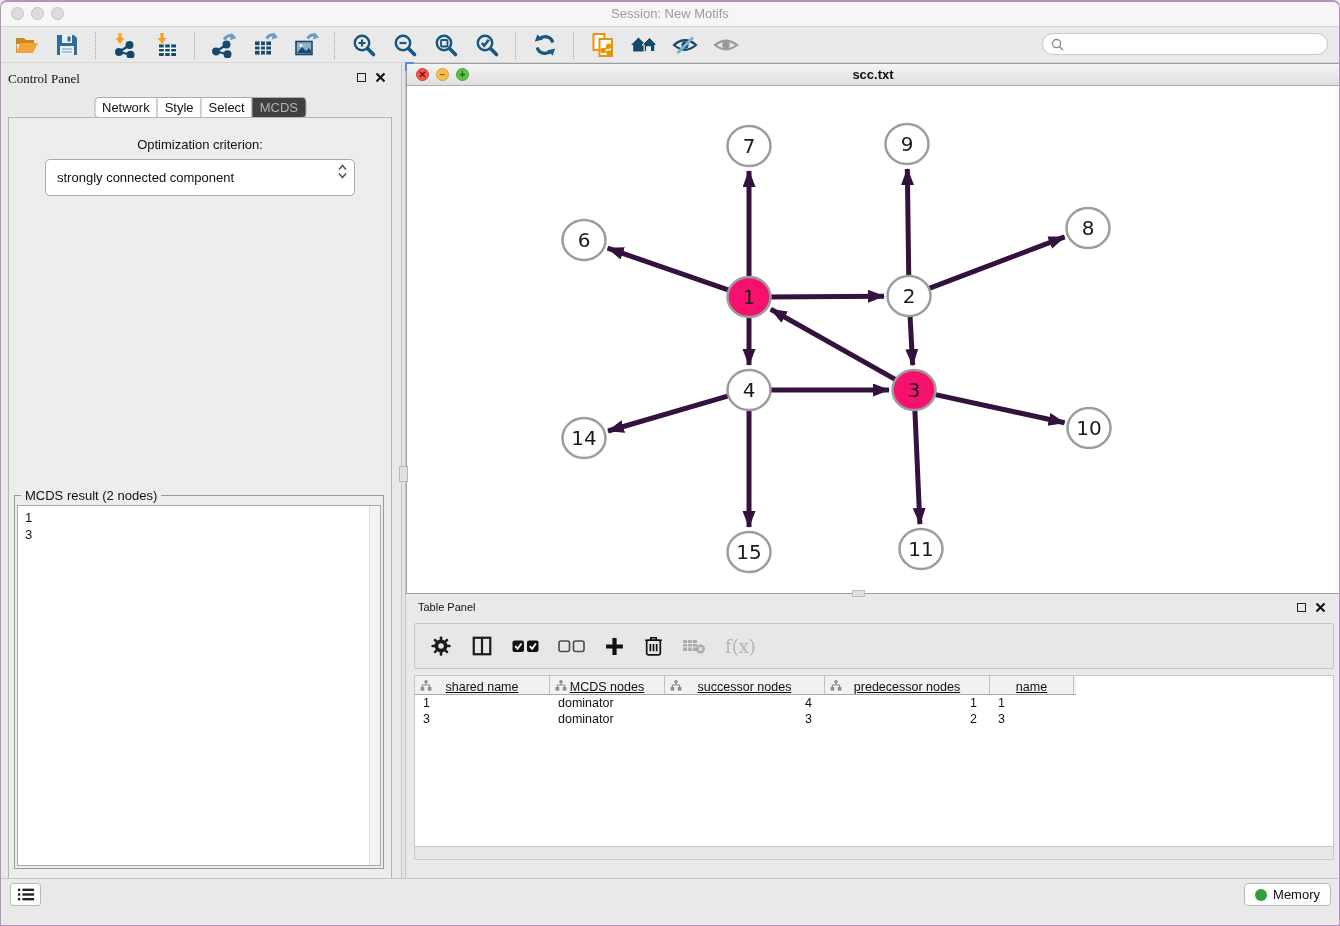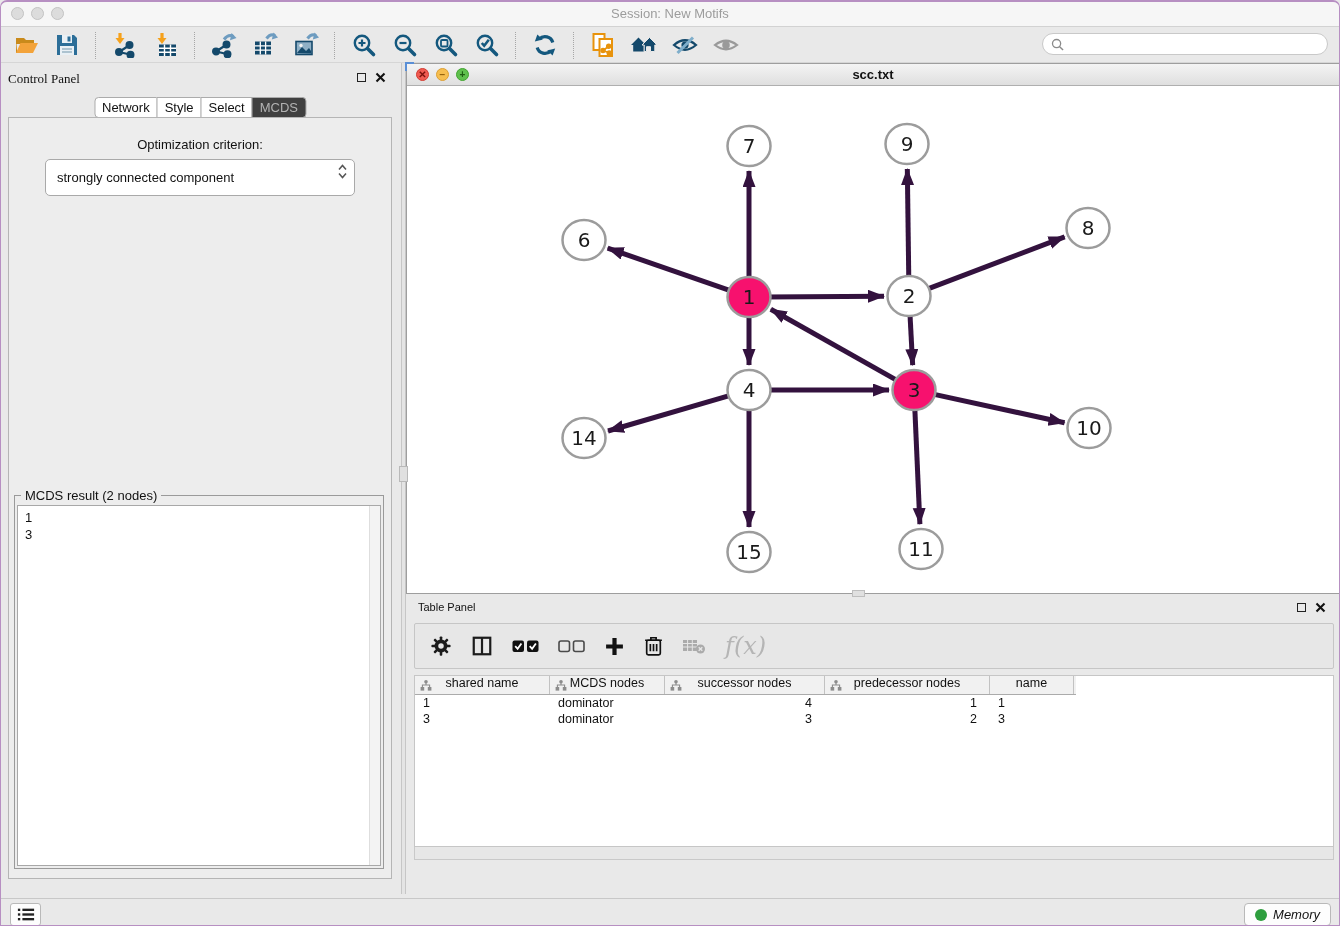--- a/index.html
+++ b/index.html
@@ -58,34 +58,34 @@
   .tlight.green { left:49px; background:#5FC04D; border:1px solid #41A52F; color:#1D5E12; }
   .nw-canvas { position:relative; width:932px; height:507px; background:#fff; }
   .nw-canvas svg { position:absolute; left:0; top:0; }
 
   
   .tpanel { position:absolute; left:406px; top:597px; width:934px; height:297px; }
   .tp-title { position:absolute; left:12px; top:4px; font-size:11px; }
   .tp-head-icons { right:14px; top:5px; }
   .tp-toolbar { position:absolute; left:8px; top:26px; width:920px; height:46px; background:#E7E7E7; border:1px solid #C6C6C6; border-radius:2px; display:flex; align-items:center; padding-left:15px; gap:19px; }
   .ti { display:flex; align-items:center; justify-content:center; }
-  .fx { font-family:"DejaVu Serif",serif; font-style:italic; font-size:24px; color:#B5B5B5; }
+  .fx { font-family:"DejaVu Serif",serif; font-size:18px; color:#B5B5B5; }
   .tp-table { position:absolute; left:8px; top:78px; width:920px; height:172px; background:#fff; border:1px solid #C6C6C6; overflow:hidden; font-size:12.5px; }
   .thead { display:flex; height:19px; background:#F1F1F1; border-bottom:1px solid #ABABAB; width:661px; }
-  .th { position:relative; border-right:1px solid #C2C2C2; display:flex; align-items:flex-start; justify-content:center; background:#F1F1F1; }
+  .th { position:relative; border-right:1px solid #C2C2C2; display:flex; align-items:flex-end; justify-content:center; background:#F1F1F1;text-decoration:underline; }
   .th .hier { position:absolute; left:5px; top:4px; }
   .trow { display:flex; height:16px; align-items:center; }
   .td { overflow:hidden; white-space:nowrap; padding:0 8px; }
   .td.right { text-align:right; padding-right:13px; }
   .tp-footer { position:absolute; left:8px; top:250px; width:920px; height:13px; background:#E7E7E7; border:1px solid #C9C9C9; border-top:none; }
   .tp-tabs { position:absolute; top:268px; left:50%; transform:translateX(-50%); display:flex; }
   .ui-tab.tp-active { background:#DBDBDB; color:#B4B4B4; }
 
   
-  .statusbar { position:absolute; bottom:0; left:0; width:100%; height:28px; background:#E9E9E9; border-top:1px solid #C8C8C8;font-style:italic; }
+  .statusbar { position:absolute; bottom:0; left:0; width:100%; height:48px; background:#E9E9E9; border-top:1px solid #C8C8C8; }
   .sb-list { position:absolute; left:10px; top:4px; width:31px; height:23px; background:#FDFDFD; border:1px solid #B9B9B9; border-radius:3px; display:flex; align-items:center; justify-content:center; }
   .sb-mem { position:absolute; right:9px; top:4px; height:23px; background:#FDFDFD; border:1px solid #B9B9B9; border-radius:4px; display:flex; align-items:center; gap:6px; padding:0 10px; font-size:13px; }
   .dot { width:12px; height:12px; border-radius:50%; background:#2E9E3E; }
 </style>
 </head>
 <body>
 
 <div>
   <div class="frame-border"></div>
 

